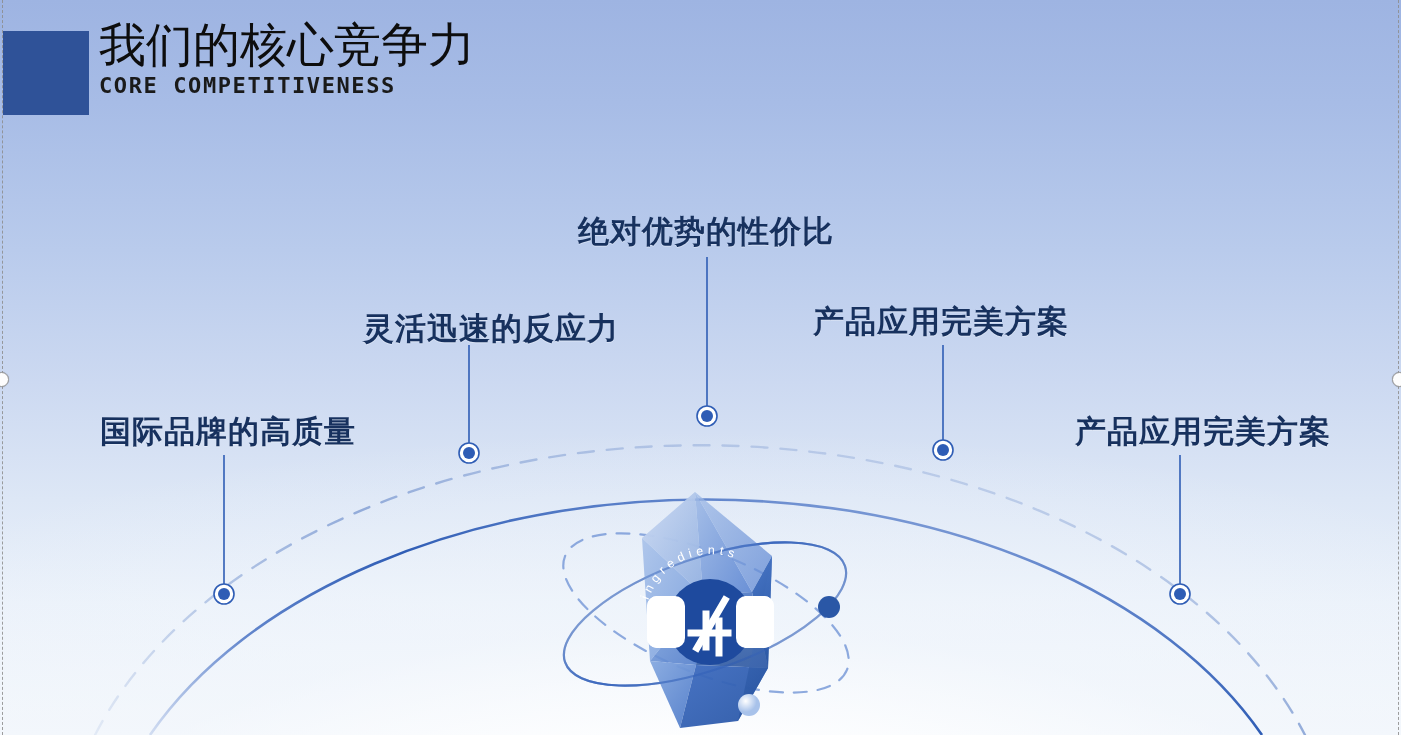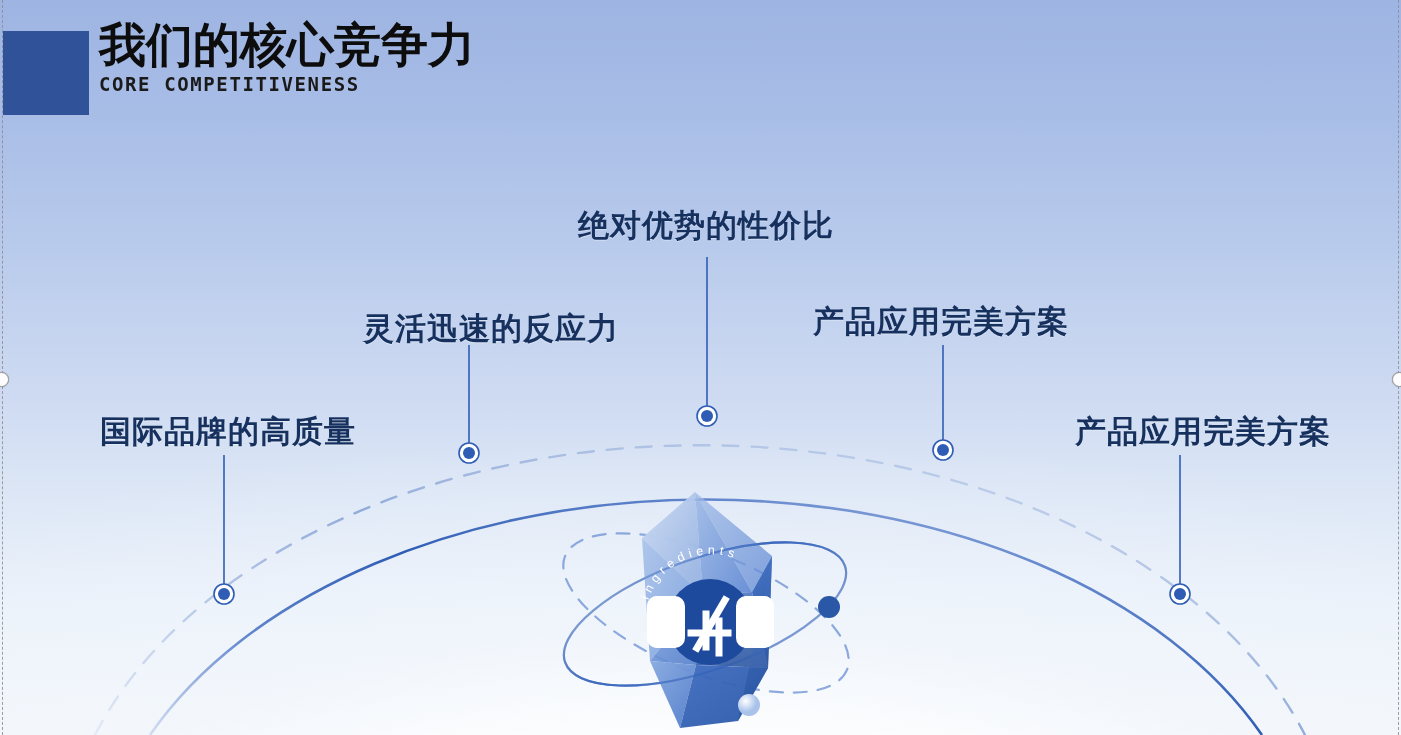--- a/index.html
+++ b/index.html
@@ -52,30 +52,30 @@
     height: 84px;
     background: #2f5298;
   }
   .hdr-text {
     position: absolute;
     left: 99px;
     top: 20px;
   }
   .hdr-title {
     font-size: 47px;
-    font-weight: 700;
+    font-weight: 400;
     color: #0d0d0d;
     line-height: 1.08;
     letter-spacing: 0px;
     white-space: nowrap;
     font-family: "DejaVu Sans", "Liberation Sans", sans-serif;
   }
   .hdr-sub {
     margin-top: 2px;
-    font-size: 19px;
+    font-size: 22px;
     font-weight: 700;
     color: #1a1a1a;
     letter-spacing: 1.6px;
     white-space: nowrap;
     font-family: "DejaVu Sans Mono", "Liberation Mono", monospace;
   }
 
   
   #diagram {
     position: absolute;
@@ -155,21 +155,21 @@
         <circle cx="943" cy="450" r="6" fill="#2f5db5"></circle>
         <line x1="1180" y1="594" x2="1180" y2="455" stroke="#2f5db5" stroke-width="1.6"></line>
         <circle cx="1180" cy="594" r="10" fill="#ffffff" stroke="#2f5db5" stroke-width="1.6"></circle>
         <circle cx="1180" cy="594" r="6" fill="#2f5db5"></circle>
       </g>
   </svg>
 
   <div id="label-layer">
       <div class="node-label" style="left: 228px; top: 411px; color: rgb(23, 49, 94);">国际品牌的高质量</div>
       <div class="node-label" style="left: 459px; top: 308px; color: rgb(23, 49, 94); margin-left: 32px;">灵活迅速的反应力</div>
-      <div class="node-label" style="left: 706px; top: 205px; color: rgb(23, 49, 94);">绝对优势的性价比</div>
+      <div class="node-label" style="left: 706px; top: 211px; color: rgb(23, 49, 94);">绝对优势的性价比</div>
       <div class="node-label" style="left: 941px; top: 301px; color: rgb(23, 49, 94);">产品应用完美方案</div>
       <div class="node-label" style="left: 1203px; top: 411px; color: rgb(23, 49, 94); text-align: center;">产品应用完美方案</div>
     </div>
 
   <svg id="emblem" viewBox="0 0 362 252">
     <defs>
       <linearGradient id="fTopL" x1="0" y1="0" x2="1" y2="1">
         <stop offset="0%" stop-color="#c4d4f0"></stop>
           <stop offset="100%" stop-color="#8fadde"></stop>
       </linearGradient>

